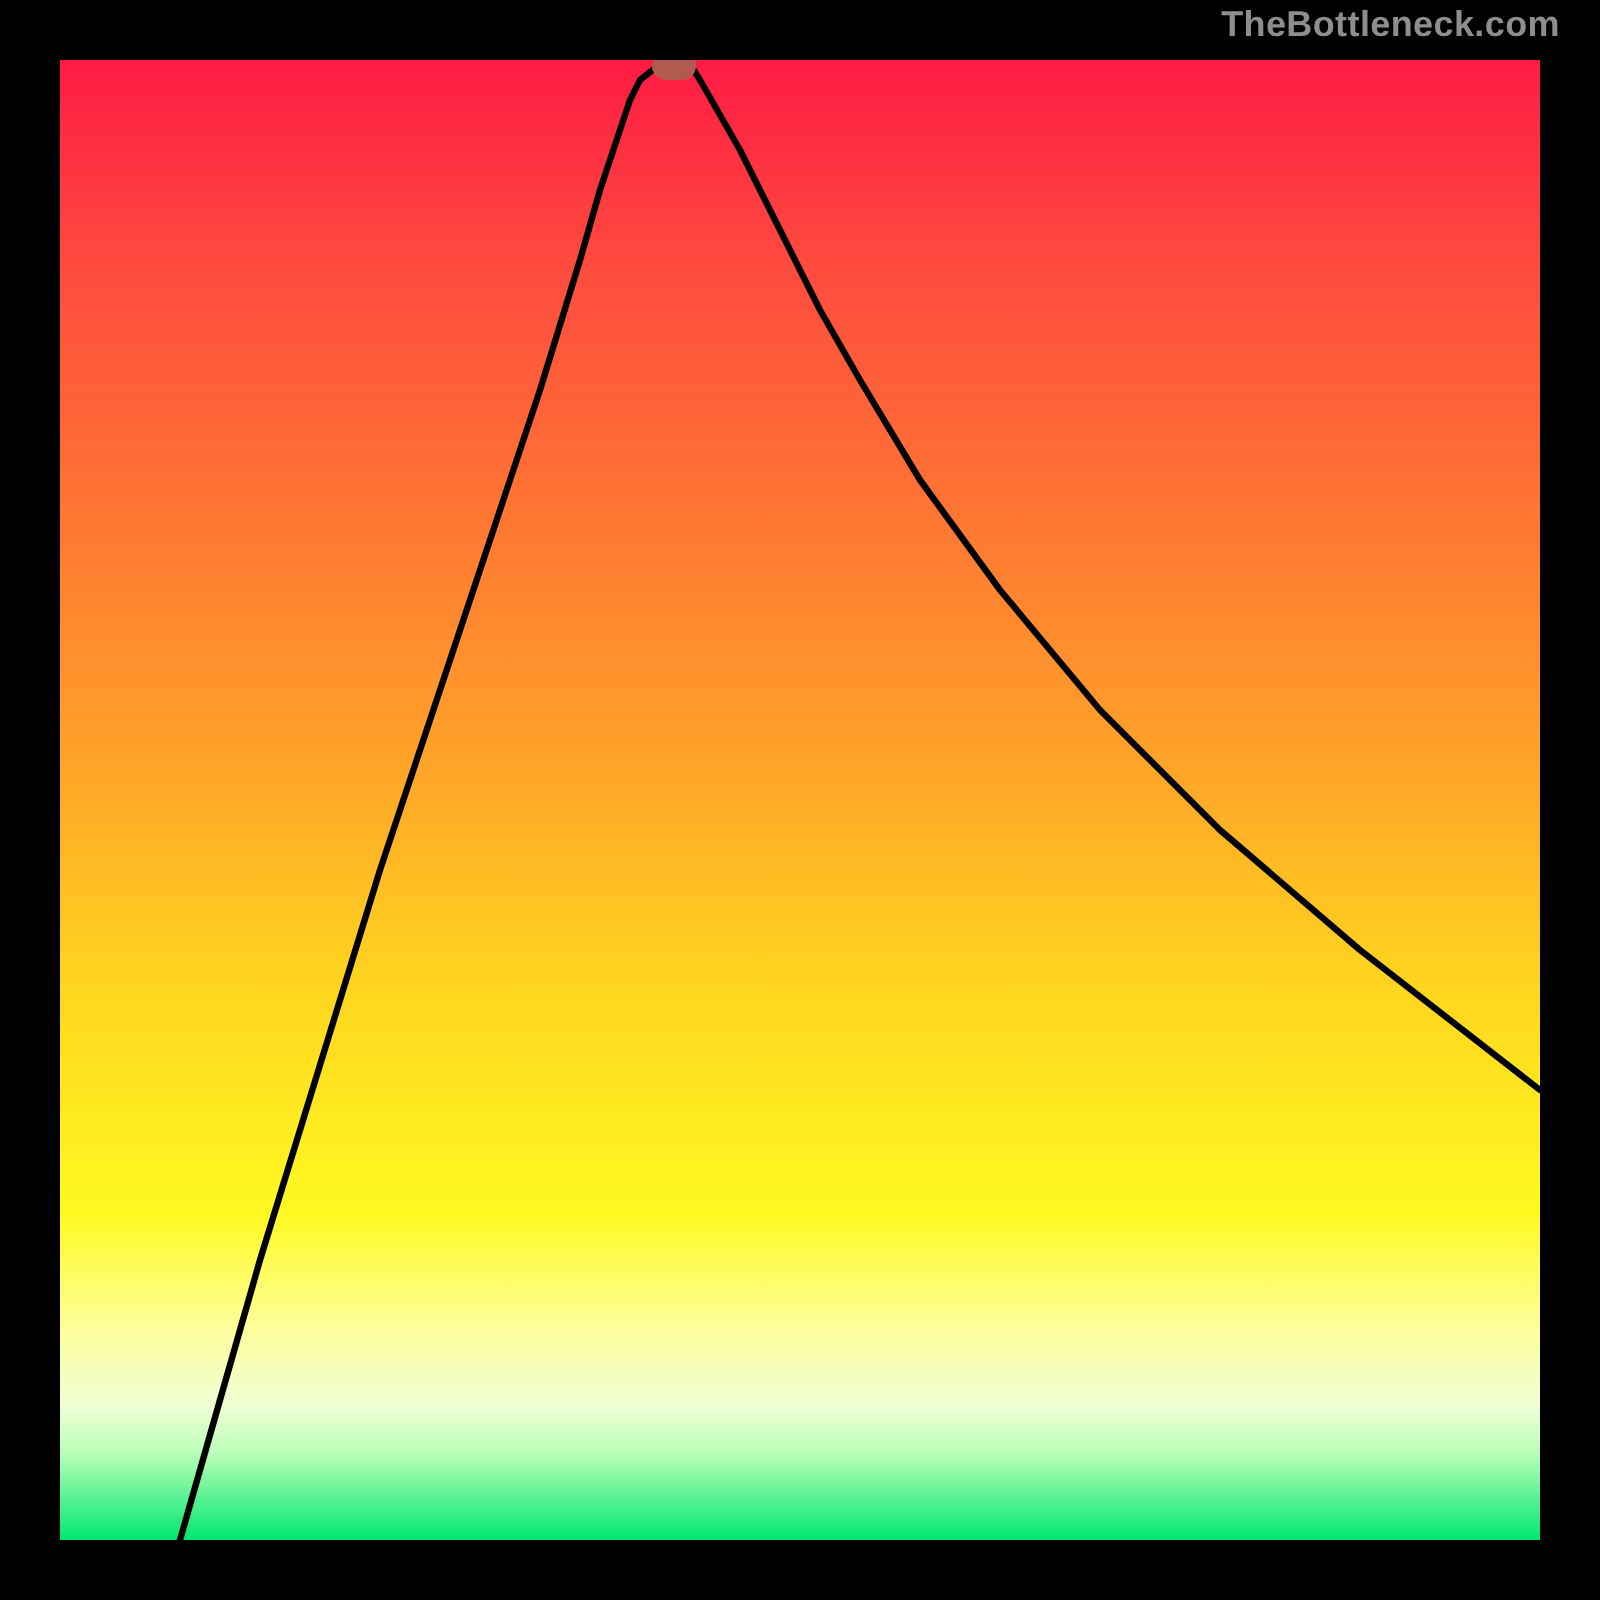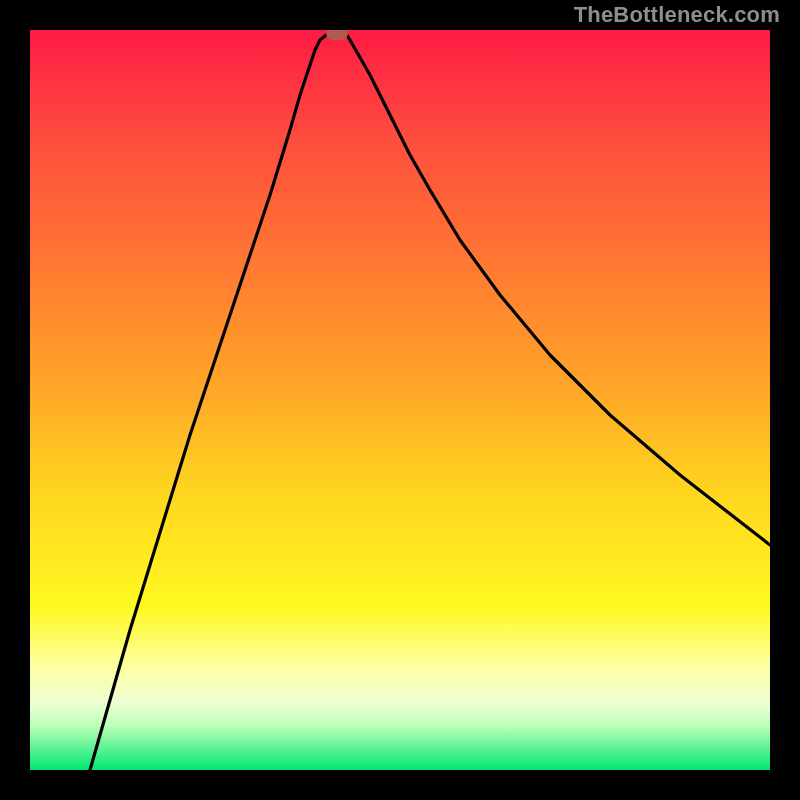--- a/index.html
+++ b/index.html
@@ -16,21 +16,21 @@
     left: 0;
     width: 800px;
     height: 800px;
     background: #000000;
   }
   .watermark {
     position: absolute;
     top: 2px;
     right: 20px;
     font-family: Arial, Helvetica, sans-serif;
-    font-size: 22px;
+    font-size: 18px;
     font-weight: 600;
     color: #8e8e8e;
     letter-spacing: 0.2px;
   }
   .plot {
     position: absolute;
     top: 30px;
     left: 30px;
     width: 740px;
     height: 740px;

